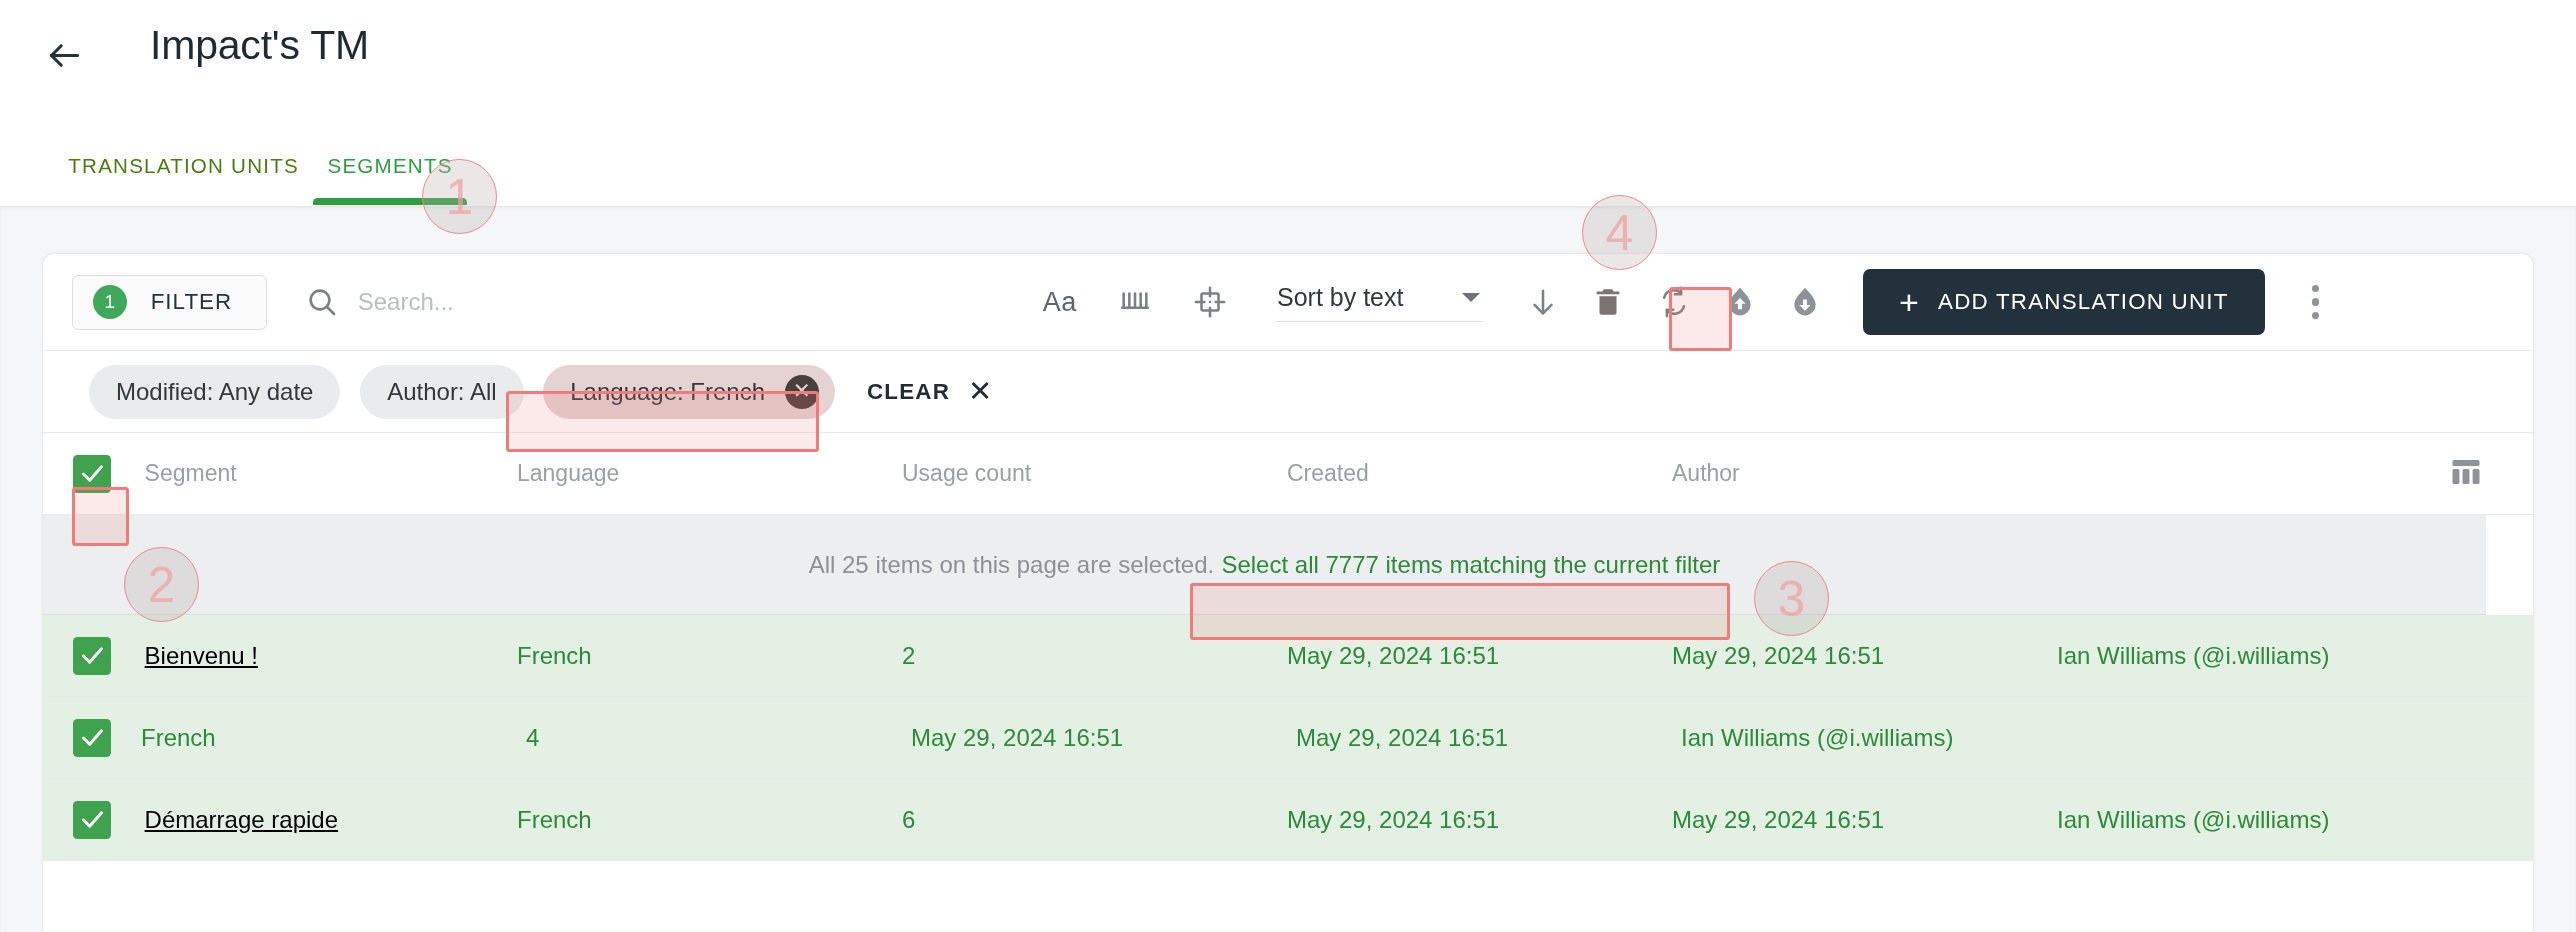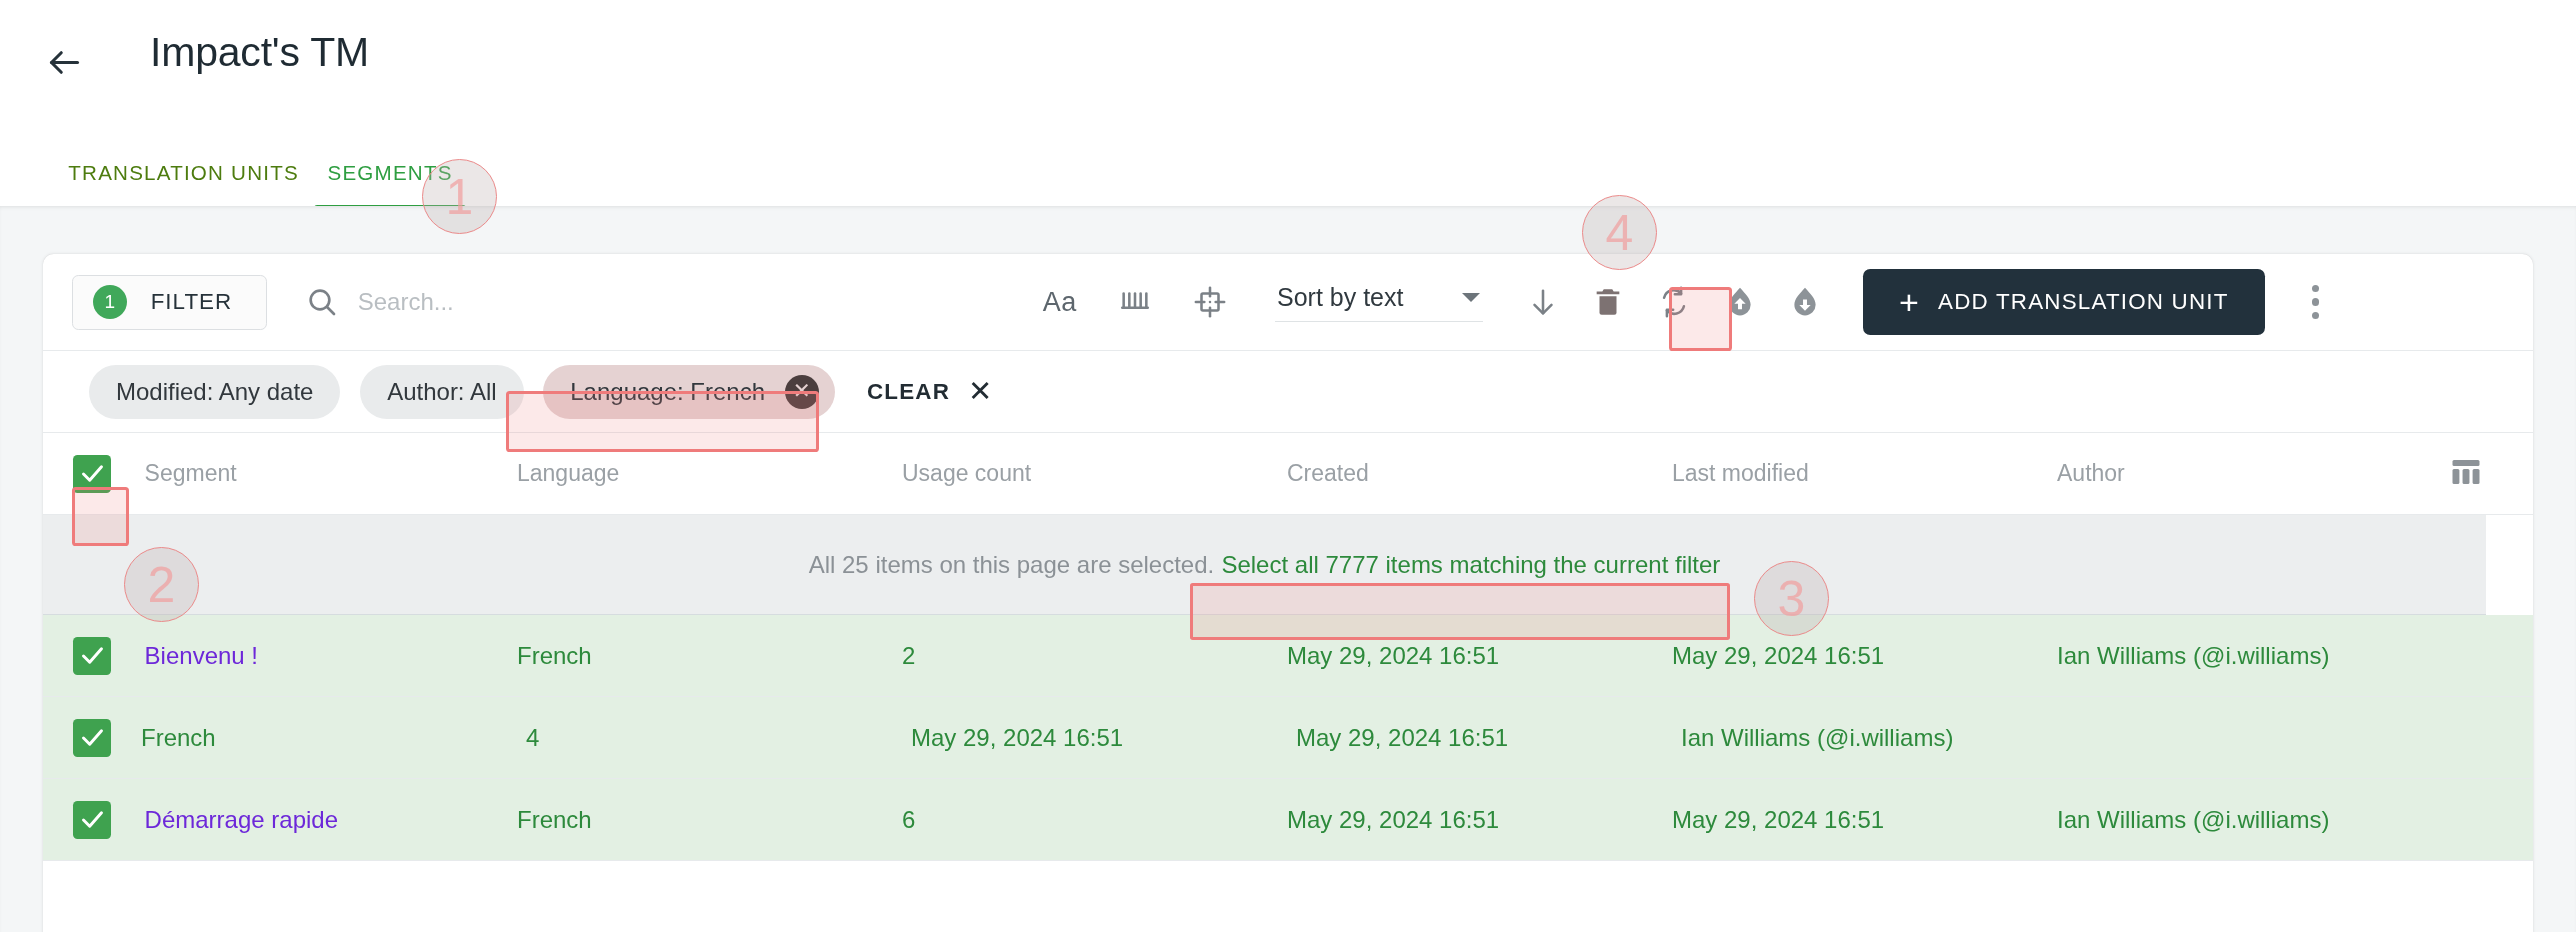--- a/index.html
+++ b/index.html
@@ -5,21 +5,21 @@
   * { box-sizing: border-box; margin: 0; padding: 0; }
   html, body {
     width: 2576px; height: 932px;
     font-family: "Liberation Sans", sans-serif;
     background: #ffffff;
     overflow: hidden;
   }
 
   
   .page-header {
-    position: absolute; left: 0; top: 7px; width: 2576px; height: 206px;
+    position: absolute; left: 0; top: 0; width: 2576px; height: 206px;
     background: #ffffff;
   }
   .back-btn {
     position: absolute; left: 39px; top: 32px;
     width: 50px; height: 50px;
     display: flex; align-items: center; justify-content: center;
     cursor: pointer;
   }
   .back-btn svg { width: 39px; height: 39px; }
   .page-title {
@@ -175,21 +175,21 @@
   .hdr-text { font-size: 23px; color: #9aa0a5; }
 
   .chk {
     width: 38px; height: 38px; border-radius: 4.5px; background: #3fa24f;
     display: flex; align-items: center; justify-content: center; cursor: pointer;
   }
   .chk svg { width: 27px; height: 27px; display: block; }
 
   .data-row { background: #e3f0e3; }
   .data-row .cell { font-size: 24px; color: #2d8a3c; }
-  .data-row .c-seg .cell { color: #6d28d9; }
+  .data-row .c-seg .cell { color: #000000; text-decoration: underline; }
 
   
   .banner {
     height: 100px; display: flex; align-items: center; justify-content: center;
     background: #eceeef; position: relative;
     border-bottom: 0.9px solid #d6dcdf;
     width: 2443px;
   }
   .banner-wrap { position: relative; width: 100%; height: 100px; background:#ffffff; }
   .banner-text { font-size: 24px; color: #8b9196; }
@@ -361,21 +361,20 @@
         <div class="chk">
           <svg viewBox="0 0 24 24" fill="none" stroke="#ffffff" stroke-width="2.6" stroke-linecap="round" stroke-linejoin="round">
             <polyline points="4,12.5 9.5,18 20,6"></polyline>
           </svg>
         </div>
       </div>
       <div class="c-seg"><span class="hdr-text">Segment</span></div>
       <div class="c-lang"><span class="hdr-text">Language</span></div>
       <div class="c-usage"><span class="hdr-text">Usage count</span></div>
       <div class="c-created"><span class="hdr-text">Created</span></div>
-      <div class="c-mod"><span class="hdr-text">Last modified</span></div>
       <div class="c-author"><span class="hdr-text">Author</span></div>
       <div class="c-cols">
         <span>
           <svg viewBox="0 0 24 24" width="36" height="36" fill="#8d9398" stroke="none">
             <rect x="3" y="4" width="18" height="4" rx="1"></rect>
             <rect x="3" y="10" width="4.6" height="10" rx="1"></rect>
             <rect x="9.7" y="10" width="4.6" height="10" rx="1"></rect>
             <rect x="16.4" y="10" width="4.6" height="10" rx="1"></rect>
           </svg>
         </span>

